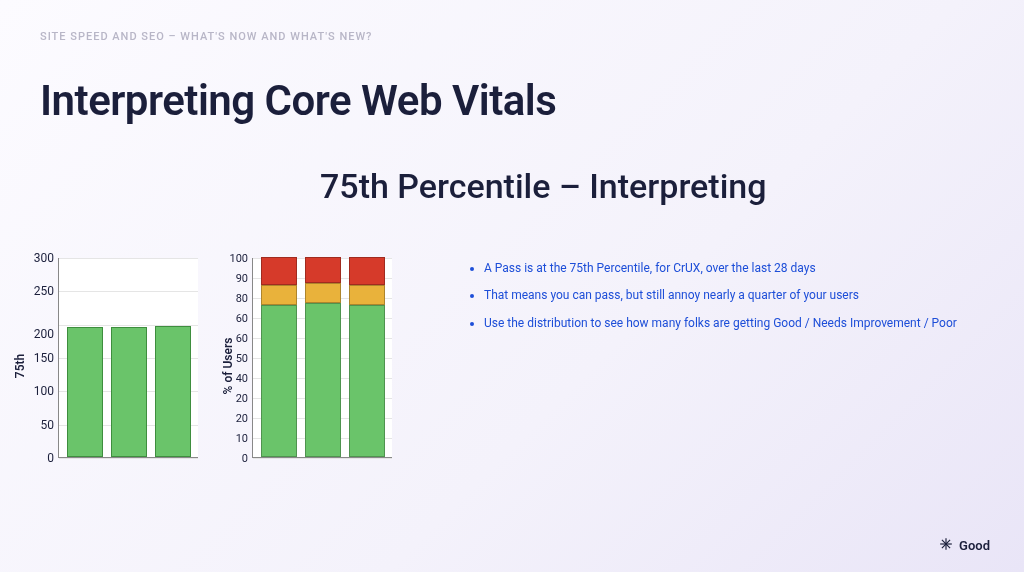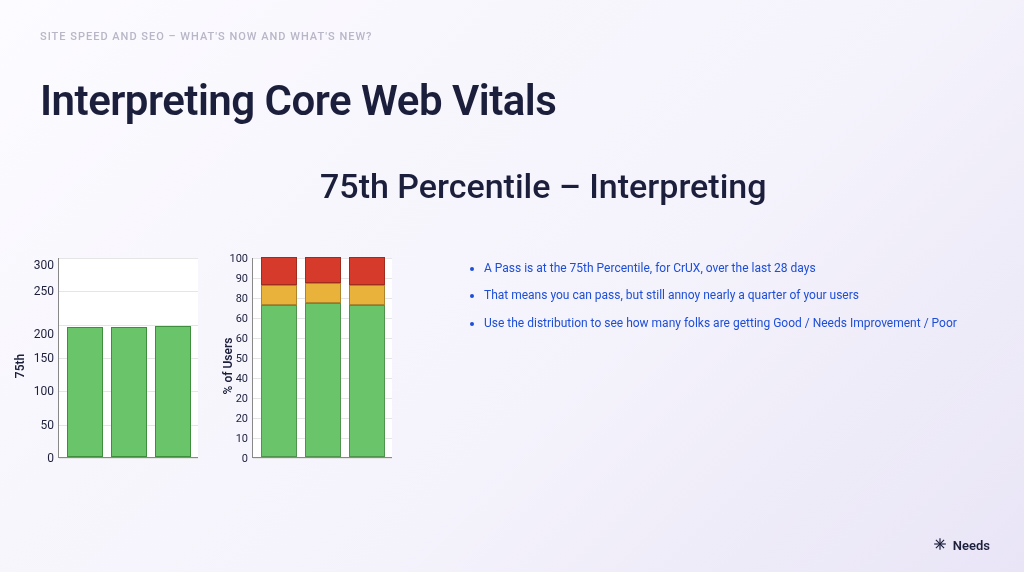--- a/index.html
+++ b/index.html
@@ -198,21 +198,21 @@
 <div class="charts">
   <div class="chart-left">
     <div class="ylab">75th</div>
     <div class="ticks" id="left-ticks">
         <div class="tick" style="top: 200px;">0</div>
         <div class="tick" style="top: 166.667px;">50</div>
         <div class="tick" style="top: 133.333px;">100</div>
         <div class="tick" style="top: 100px;">150</div>
         <div class="tick" style="top: 76px;">200</div>
         <div class="tick" style="top: 33.3333px;">250</div>
-        <div class="tick" style="top: 7px;">300</div>
+        <div class="tick" style="top: 0px;">300</div>
       </div>
     <div class="plot" id="left-plot">
         <div class="grid" style="top: 200px;"></div>
         <div class="grid" style="top: 166.667px;"></div>
         <div class="grid" style="top: 133.333px;"></div>
         <div class="grid" style="top: 100px;"></div>
         <div class="grid" style="top: 66.6667px;"></div>
         <div class="grid" style="top: 33.3333px;"></div>
         <div class="grid" style="top: 0px;"></div>
         <div class="bar" style="left: 8px; height: 130px;"></div>
@@ -276,14 +276,14 @@
 
 <div class="footer-brand">
   <span>
     <svg viewBox="0 0 24 24" fill="none" stroke="#1b1f3b" stroke-width="2">
       <line x1="12" y1="2" x2="12" y2="22"></line>
       <line x1="2" y1="12" x2="22" y2="12"></line>
       <line x1="5" y1="5" x2="19" y2="19"></line>
       <line x1="19" y1="5" x2="5" y2="19"></line>
     </svg>
   </span>
-  <span>Needs</span>
+  <span>Good</span>
 </div>
 
 </body></html>

